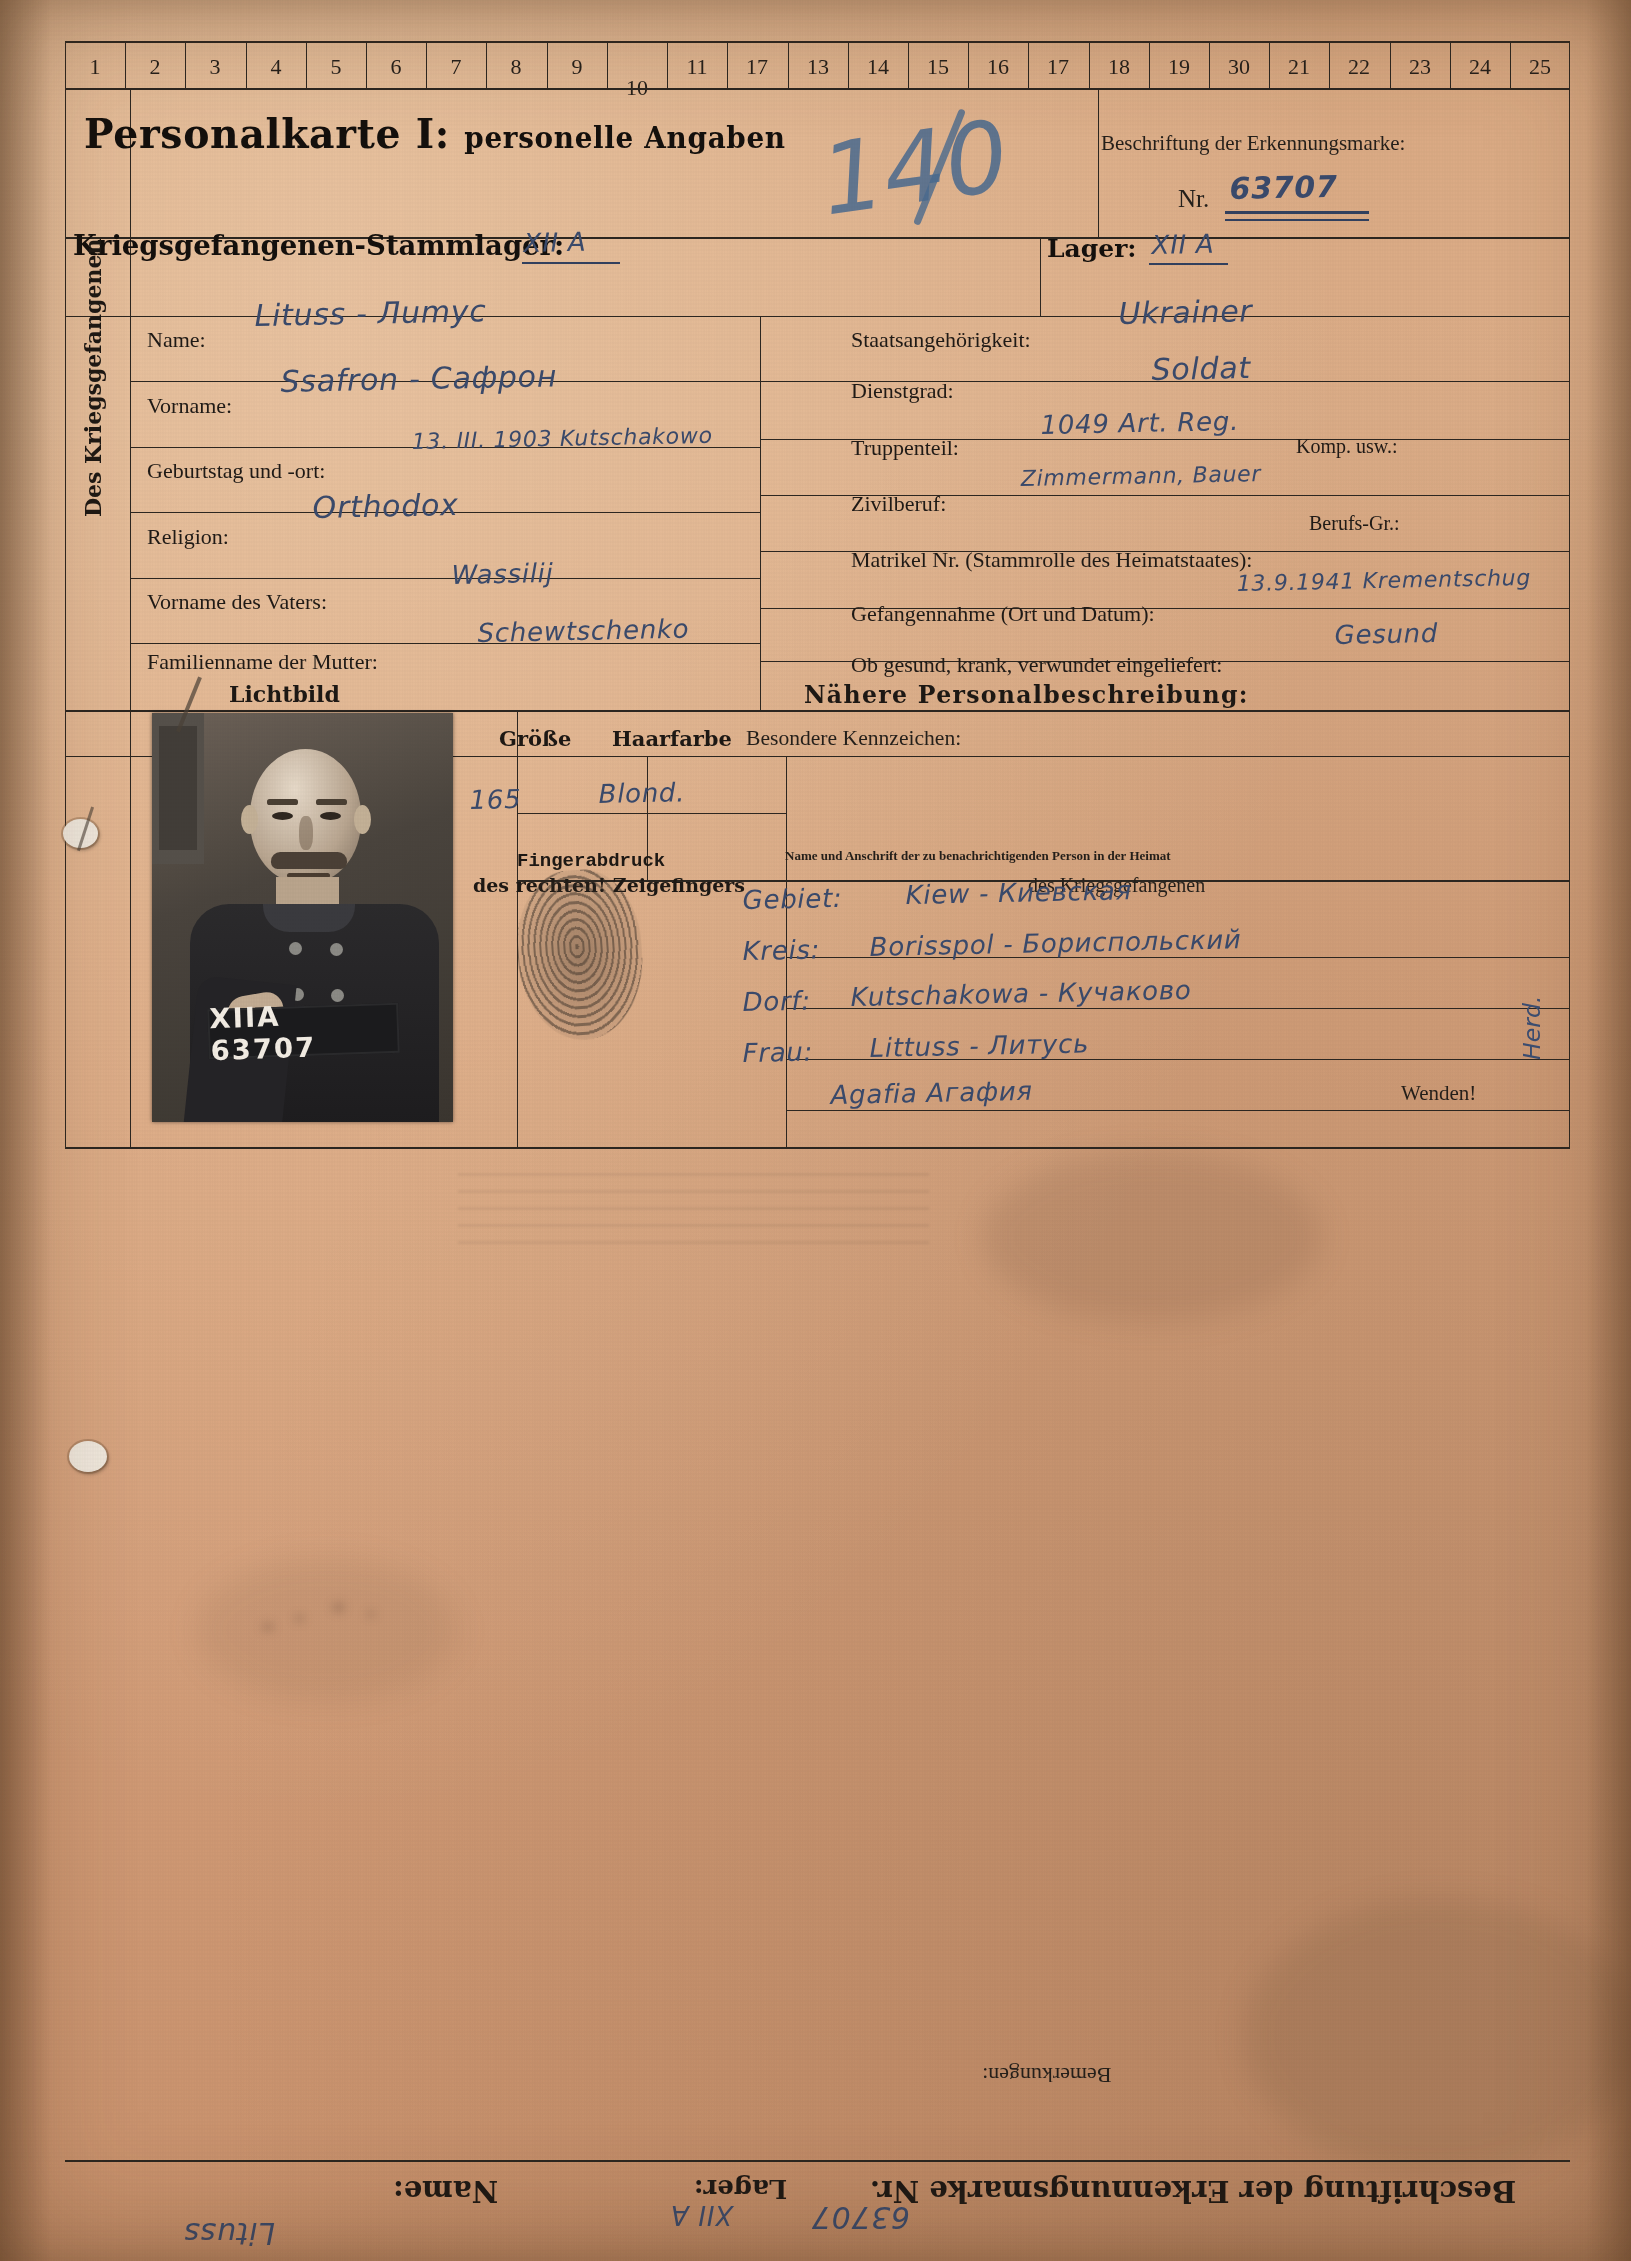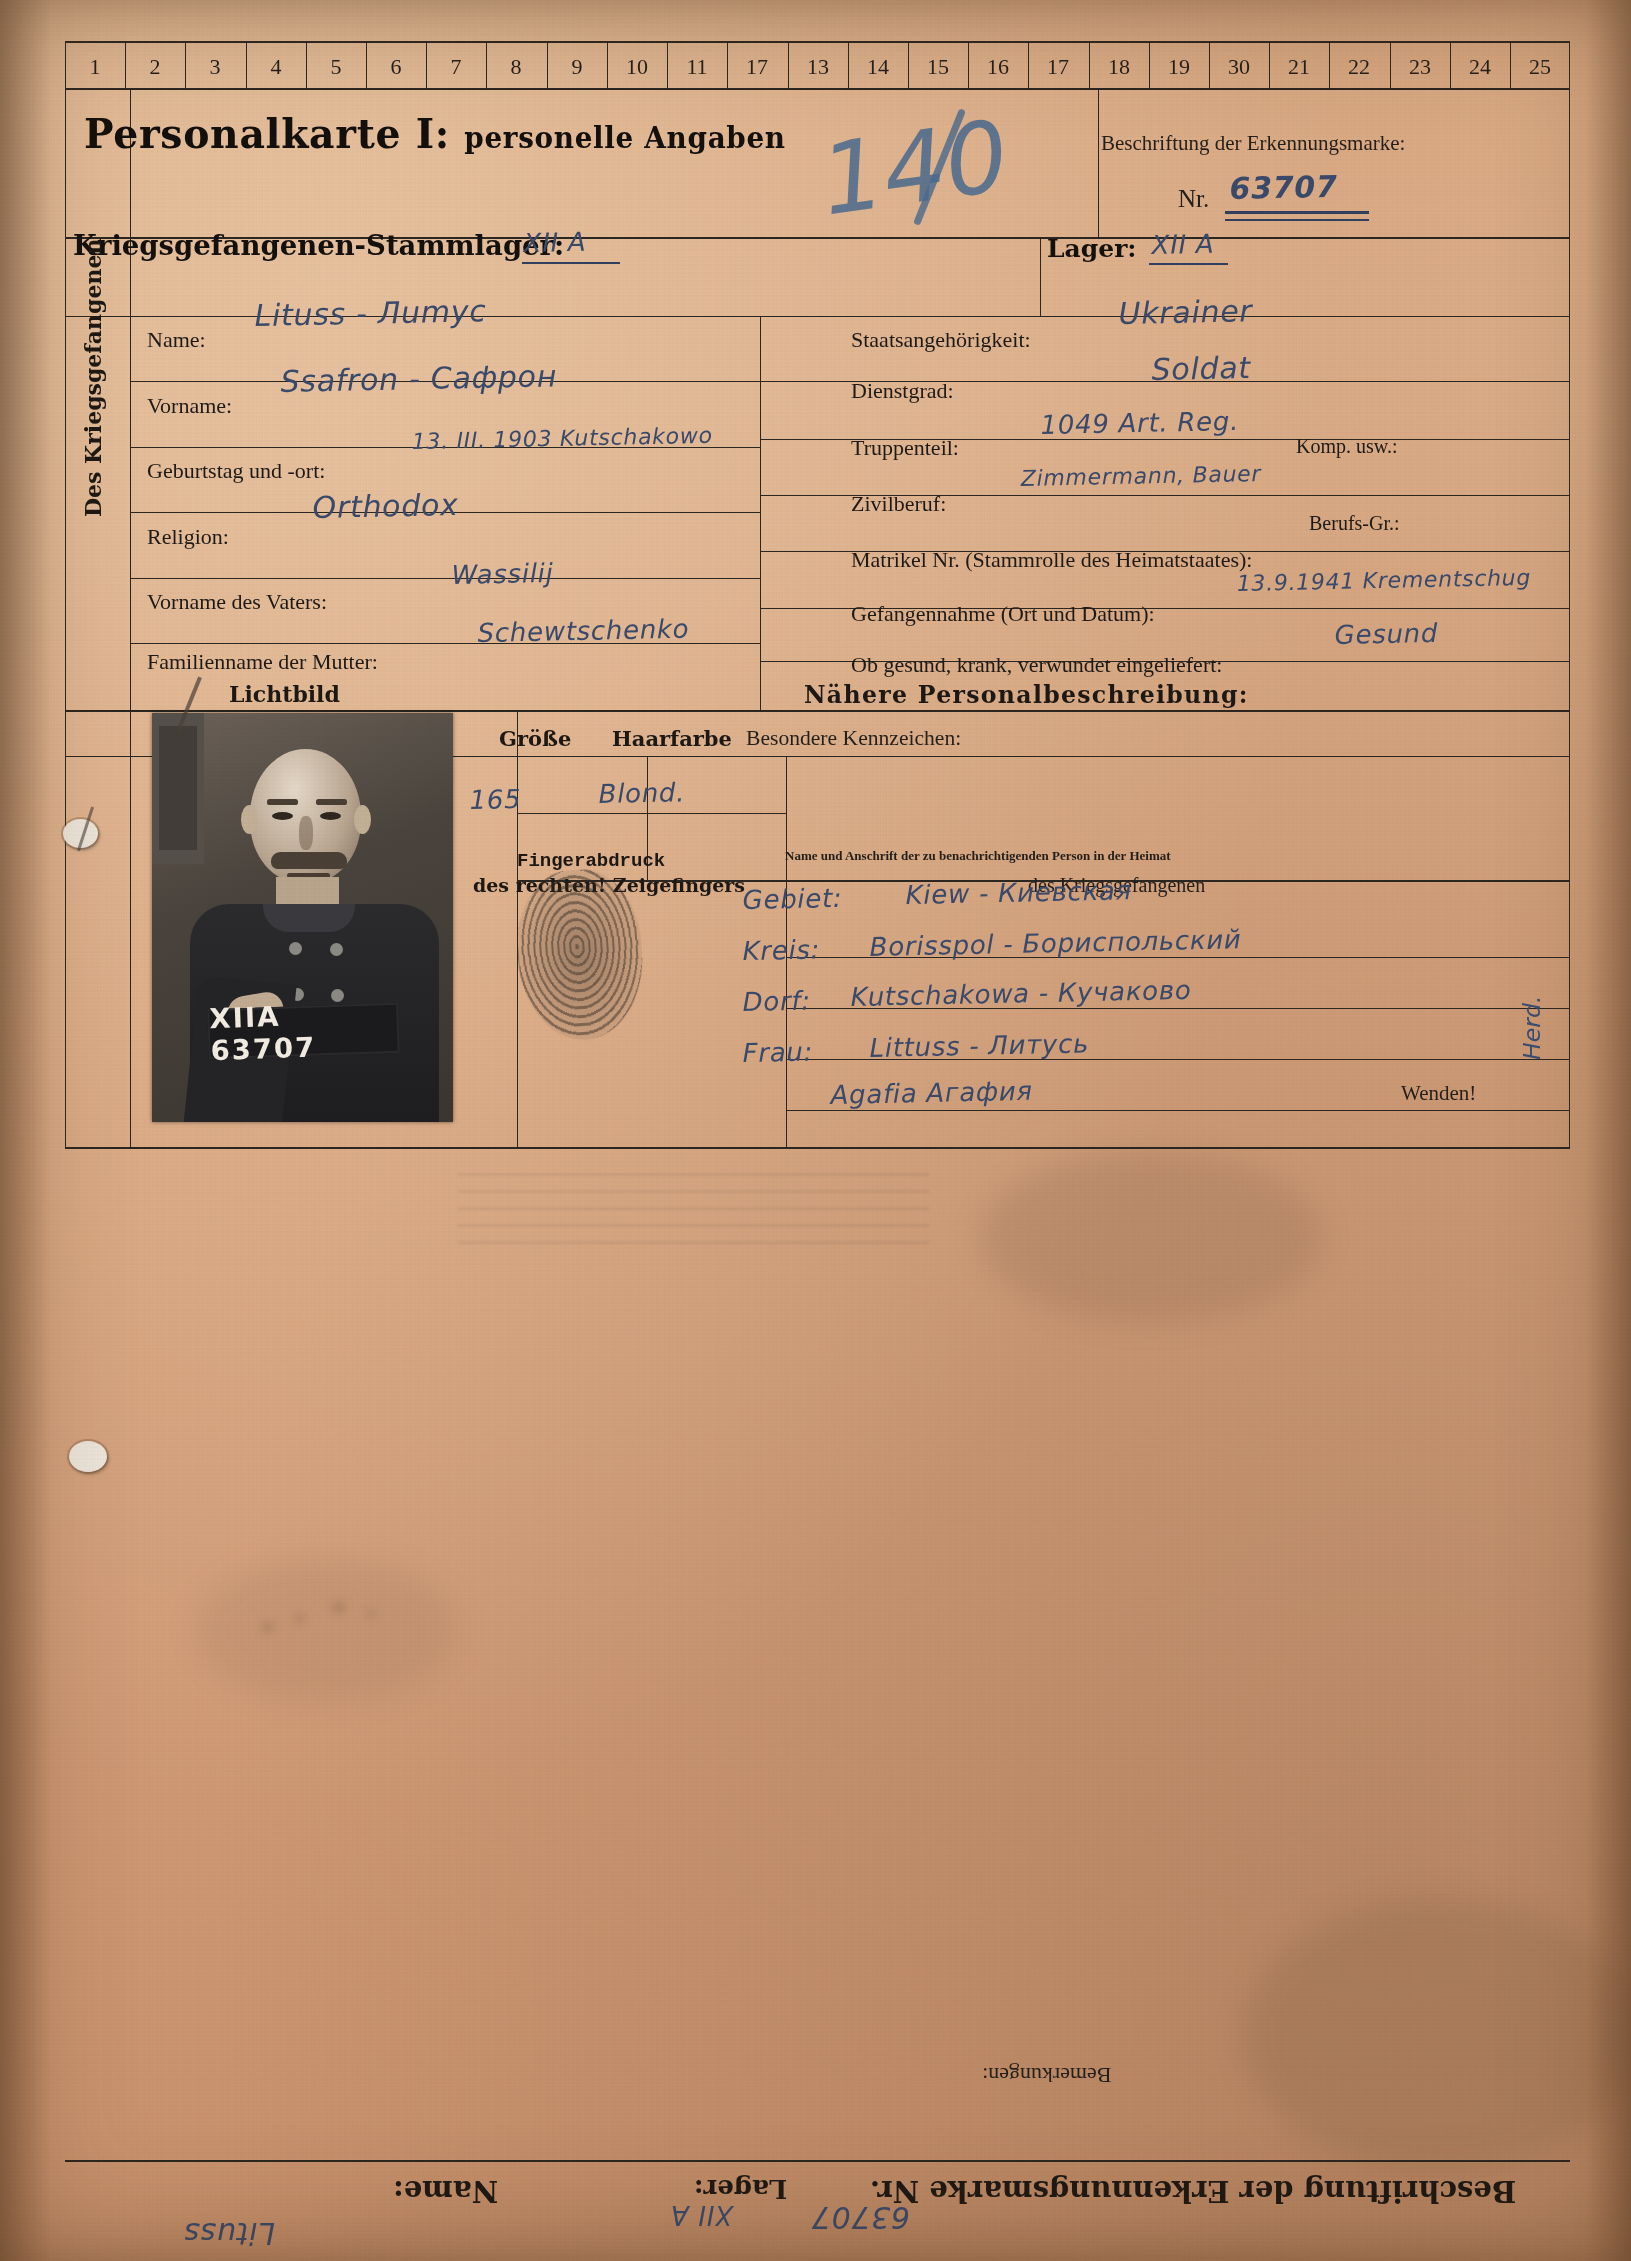--- a/index.html
+++ b/index.html
@@ -136,21 +136,21 @@
       <div class="cell" style="left: 241px; width: 60px;">5</div>
       <div class="tick" style="left: 241px;"></div>
       <div class="cell" style="left: 301px; width: 60px;">6</div>
       <div class="tick" style="left: 301px;"></div>
       <div class="cell" style="left: 361px; width: 60px;">7</div>
       <div class="tick" style="left: 361px;"></div>
       <div class="cell" style="left: 421px; width: 60px;">8</div>
       <div class="tick" style="left: 421px;"></div>
       <div class="cell" style="left: 482px; width: 60px;">9</div>
       <div class="tick" style="left: 482px;"></div>
-      <div class="cell" style="left: 542px; width: 60px;">10</div>
+      <div class="cell" style="left: 542px; width: 60px; margin-top: 21px;">10</div>
       <div class="tick" style="left: 542px;"></div>
       <div class="cell" style="left: 602px; width: 60px;">11</div>
       <div class="tick" style="left: 602px;"></div>
       <div class="cell" style="left: 662px; width: 60px;">17</div>
       <div class="tick" style="left: 662px;"></div>
       <div class="cell" style="left: 723px; width: 60px;">13</div>
       <div class="tick" style="left: 723px;"></div>
       <div class="cell" style="left: 783px; width: 60px;">14</div>
       <div class="tick" style="left: 783px;"></div>
       <div class="cell" style="left: 843px; width: 60px;">15</div>

